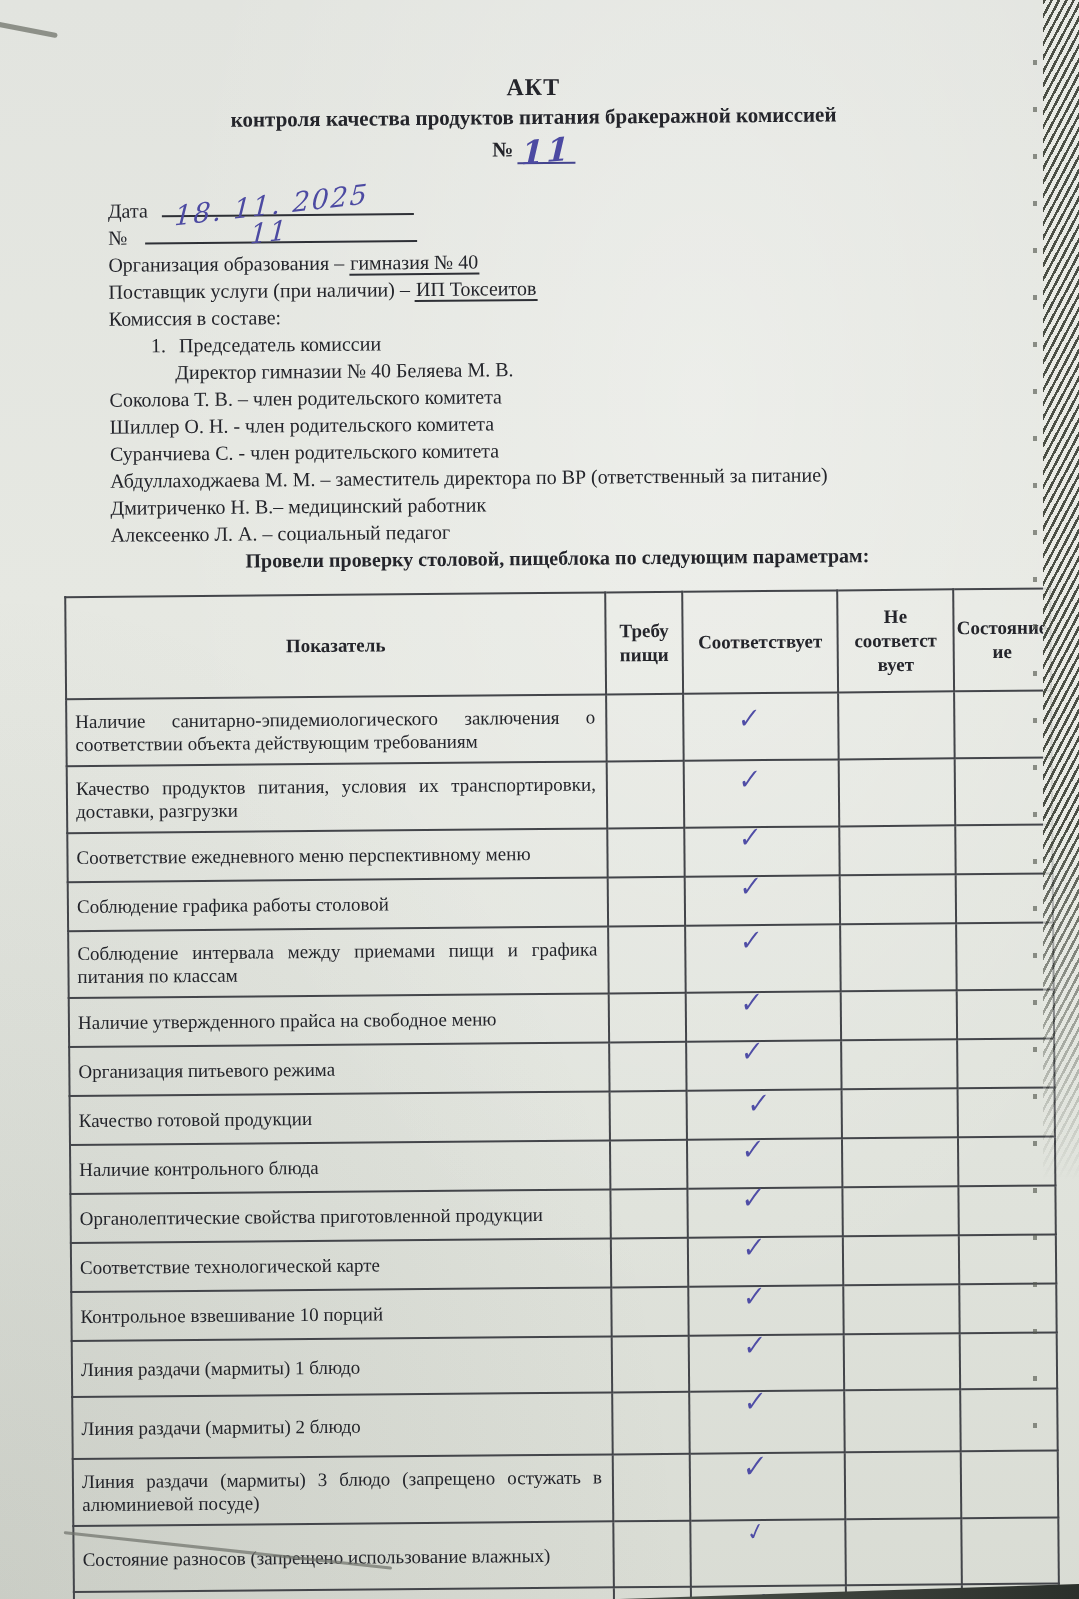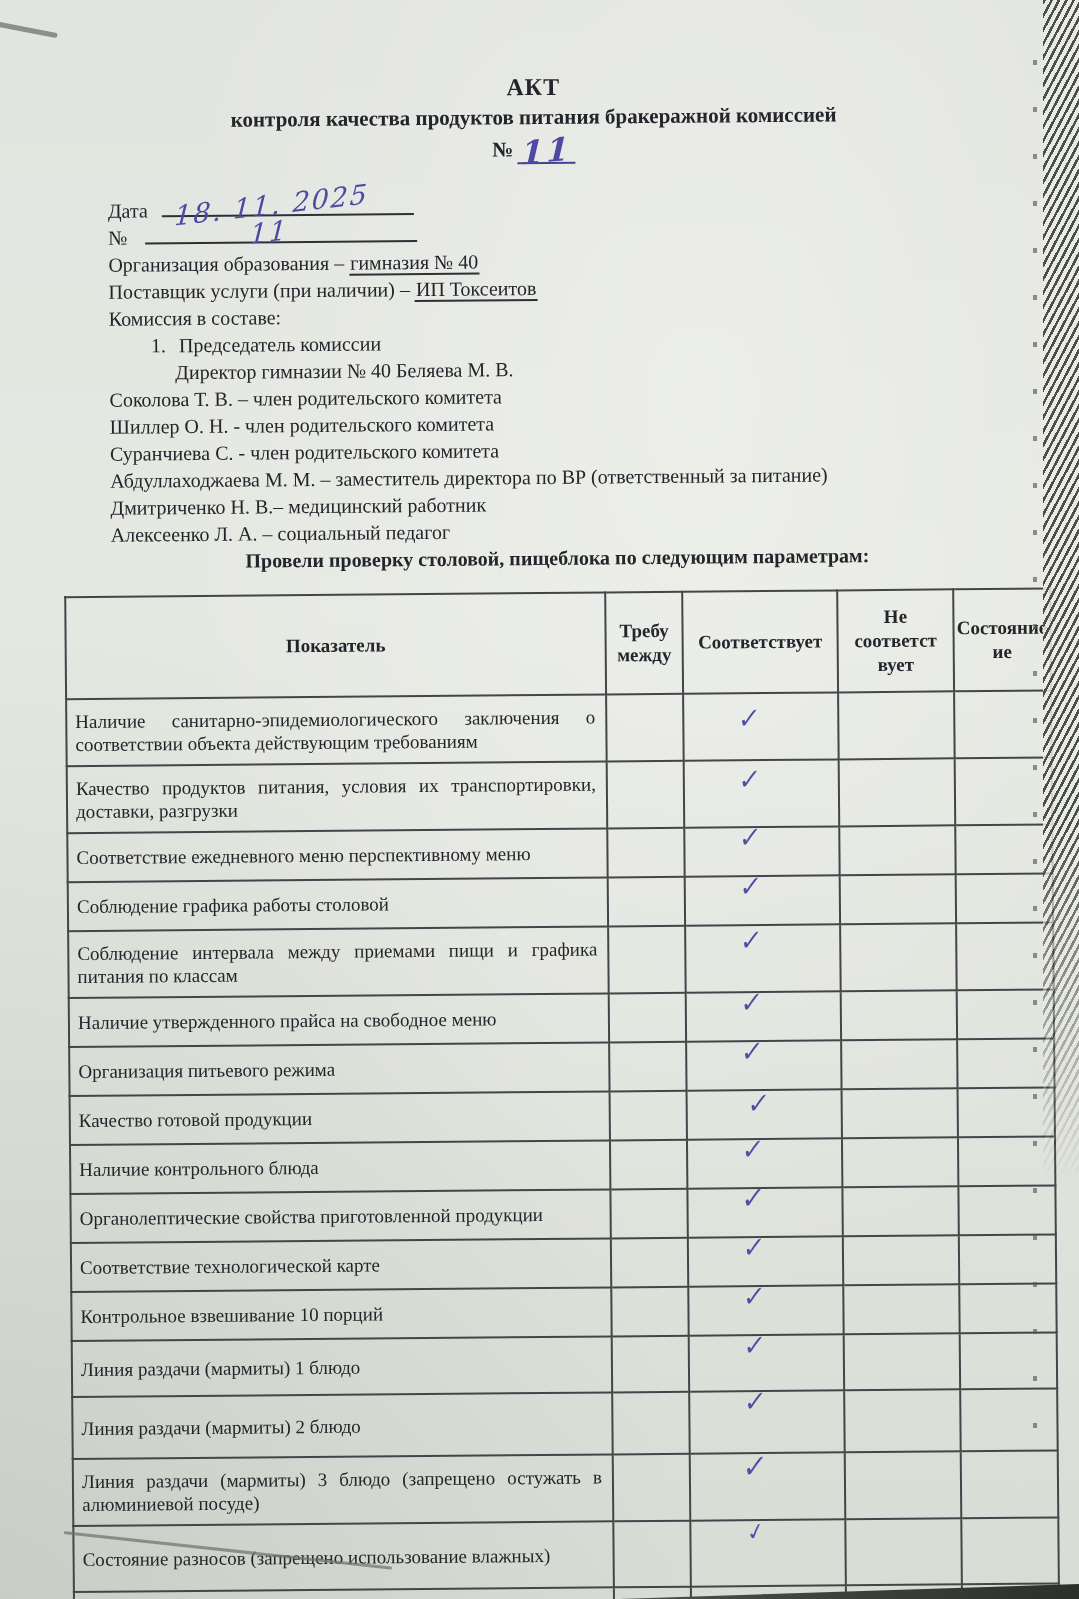--- a/index.html
+++ b/index.html
@@ -165,21 +165,21 @@
         <col class="c1">
         <col class="c2">
         <col class="c3">
         <col class="c4">
         <col class="c5">
       </colgroup>
     <thead>
         <tr id="hdr-row">
           <th>Показатель</th>
           <th>Требу
-между</th>
+пищи</th>
           <th>Соответствует</th>
           <th>Не
 соответст
 вует</th>
           <th>Состояние
 ие</th>
         </tr>
       </thead>
     <tbody id="rows">
         <tr>

